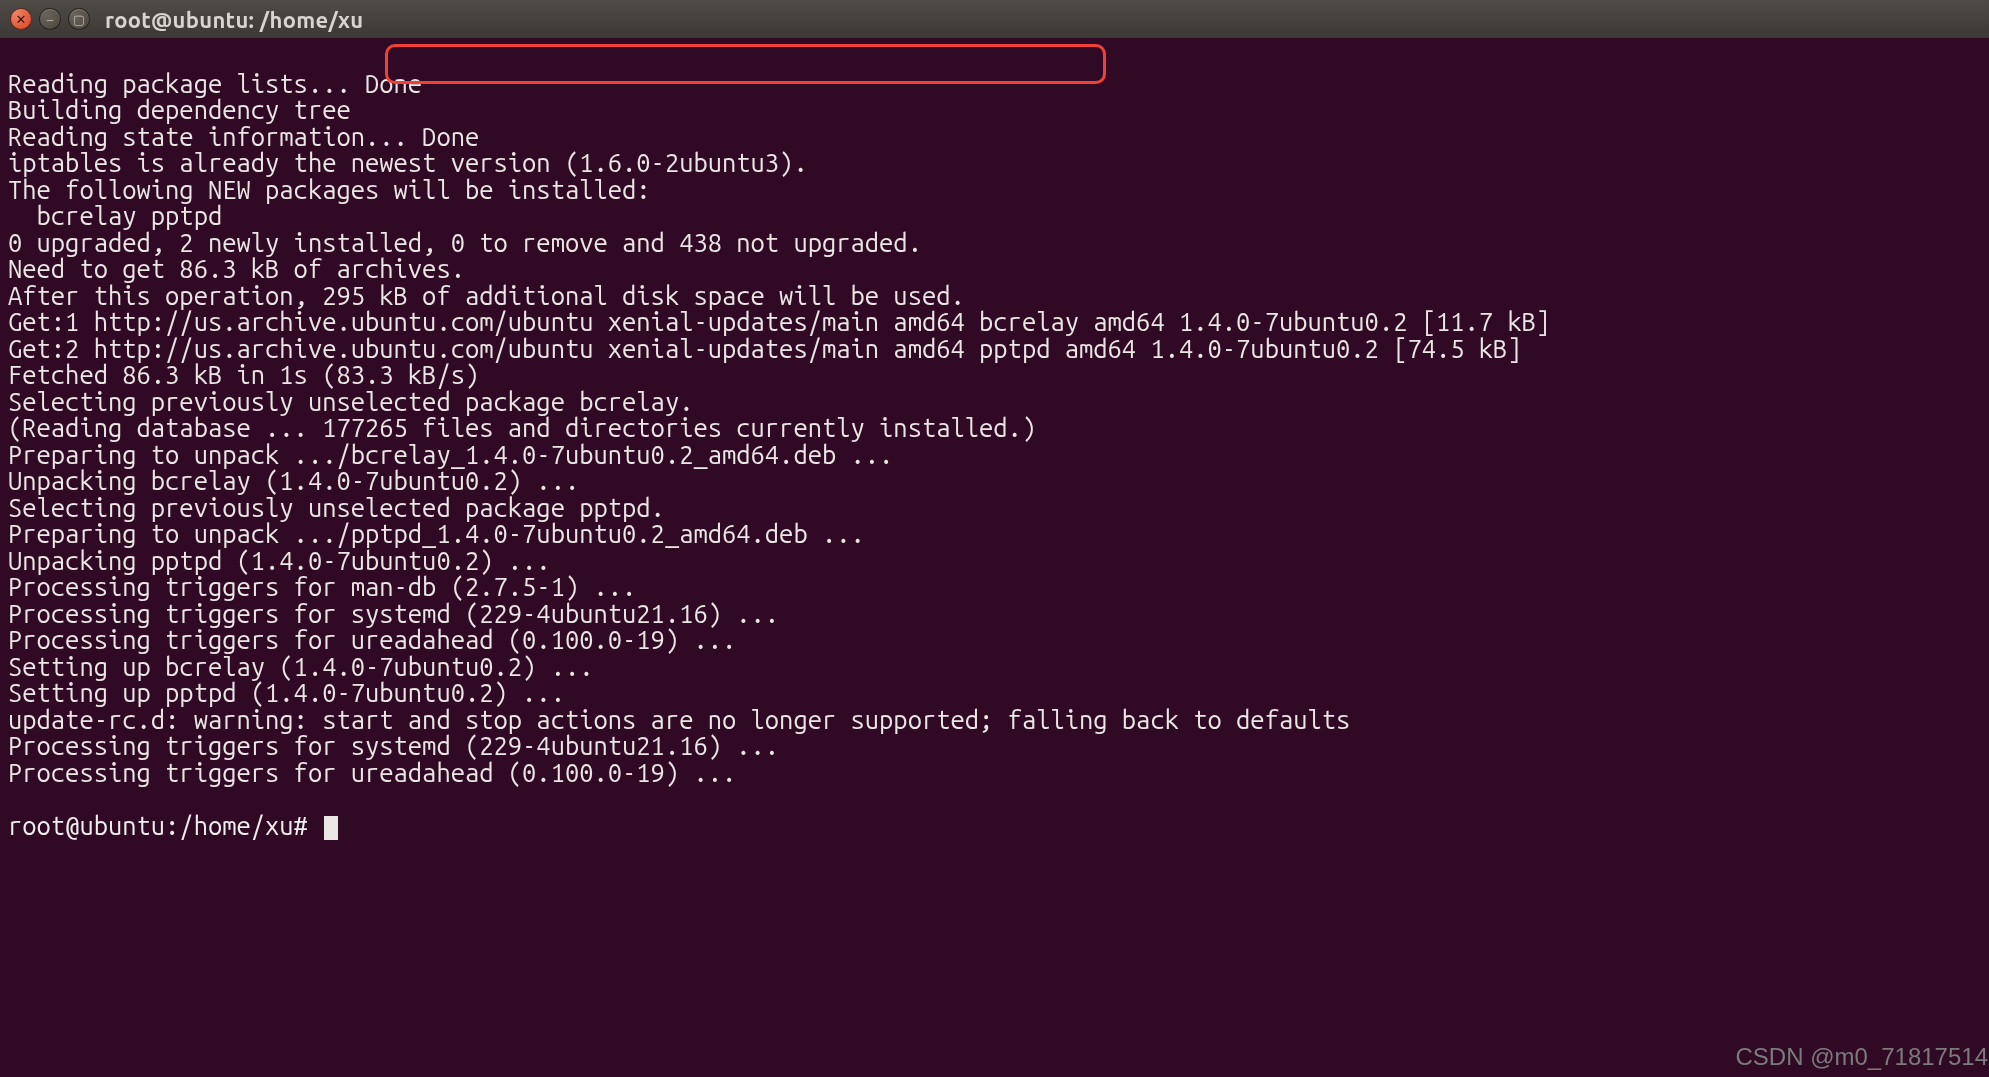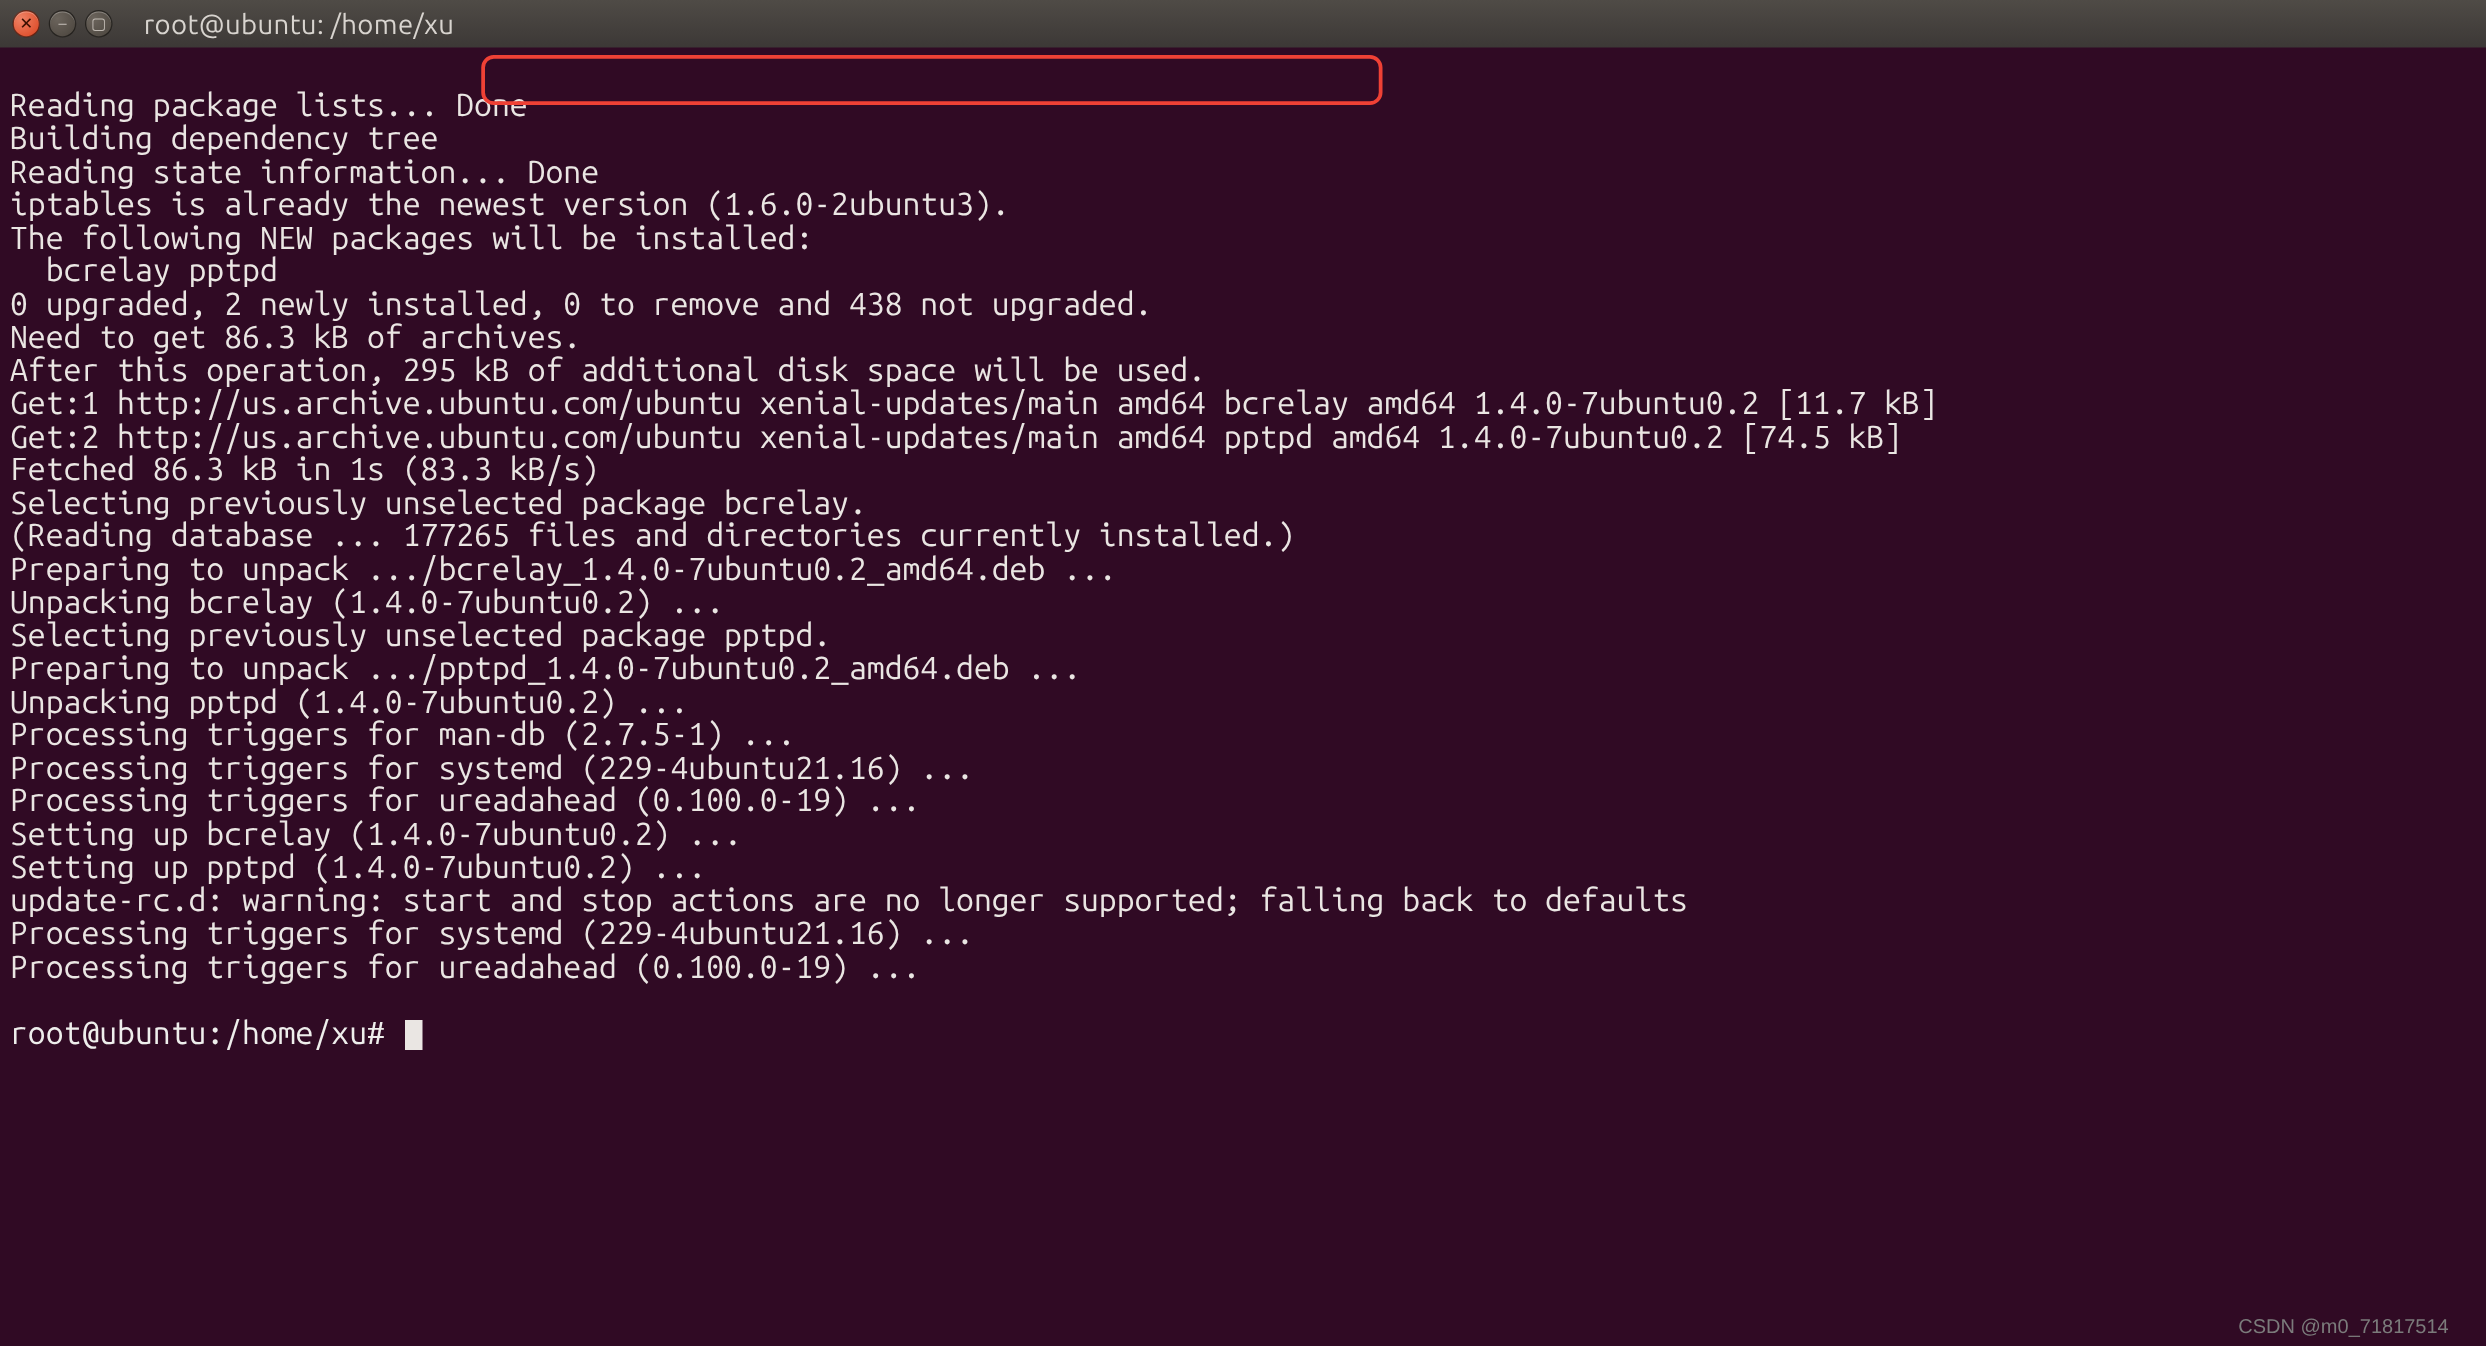--- a/index.html
+++ b/index.html
@@ -28,21 +28,21 @@
     width: 22px; height: 22px;
     border-radius: 50%;
     display: inline-flex; align-items: center; justify-content: center;
     font-size: 13px; line-height: 1;
     border: 1px solid rgba(0,0,0,0.55);
     box-shadow: inset 0 1px 0 rgba(255,255,255,0.25);
   }
   .btn-close   { background: radial-gradient(circle at 30% 30%, #f08265, #d9431f); color:#3a0e00;}
   .btn-min     { background: radial-gradient(circle at 30% 30%, #6b645c, #4a443d); color:#bfb9b2;}
   .btn-max     { background: radial-gradient(circle at 30% 30%, #6b645c, #4a443d); color:#bfb9b2;}
-  .title-text  { margin-left: 18px; font-weight: 400; letter-spacing: .3px; }
+  .title-text  { margin-left: 8px; font-weight: 700; letter-spacing: .3px; }
   .terminal {
     flex: 1;
     padding: 6px 8px 0 8px;
     color: #eae6e3;
     font-size: 25.5px;
     line-height: 26.5px;
     white-space: pre;
     position: relative;
   }
   .prompt-user { color: #eeeeec; }
@@ -54,24 +54,24 @@
   }
   .cursor {
     display: inline-block;
     width: 14px; height: 24px;
     background: #eae6e3;
     vertical-align: text-bottom;
     margin-left: 2px;
   }
   .watermark {
     position: absolute;
-    right: 30px; bottom: 6px;
+    right: 1px; bottom: 6px;
     color: #7b7b7b;
     font-family: sans-serif;
-    font-size: 16px;
+    font-size: 24px;
   }
 </style>
 </head>
 <body>
 
 <div class="window">
   <div class="titlebar">
     <span class="win-btn btn-close">✕</span>
     <span class="win-btn btn-min">–</span>
     <span class="win-btn btn-max">▢</span>

